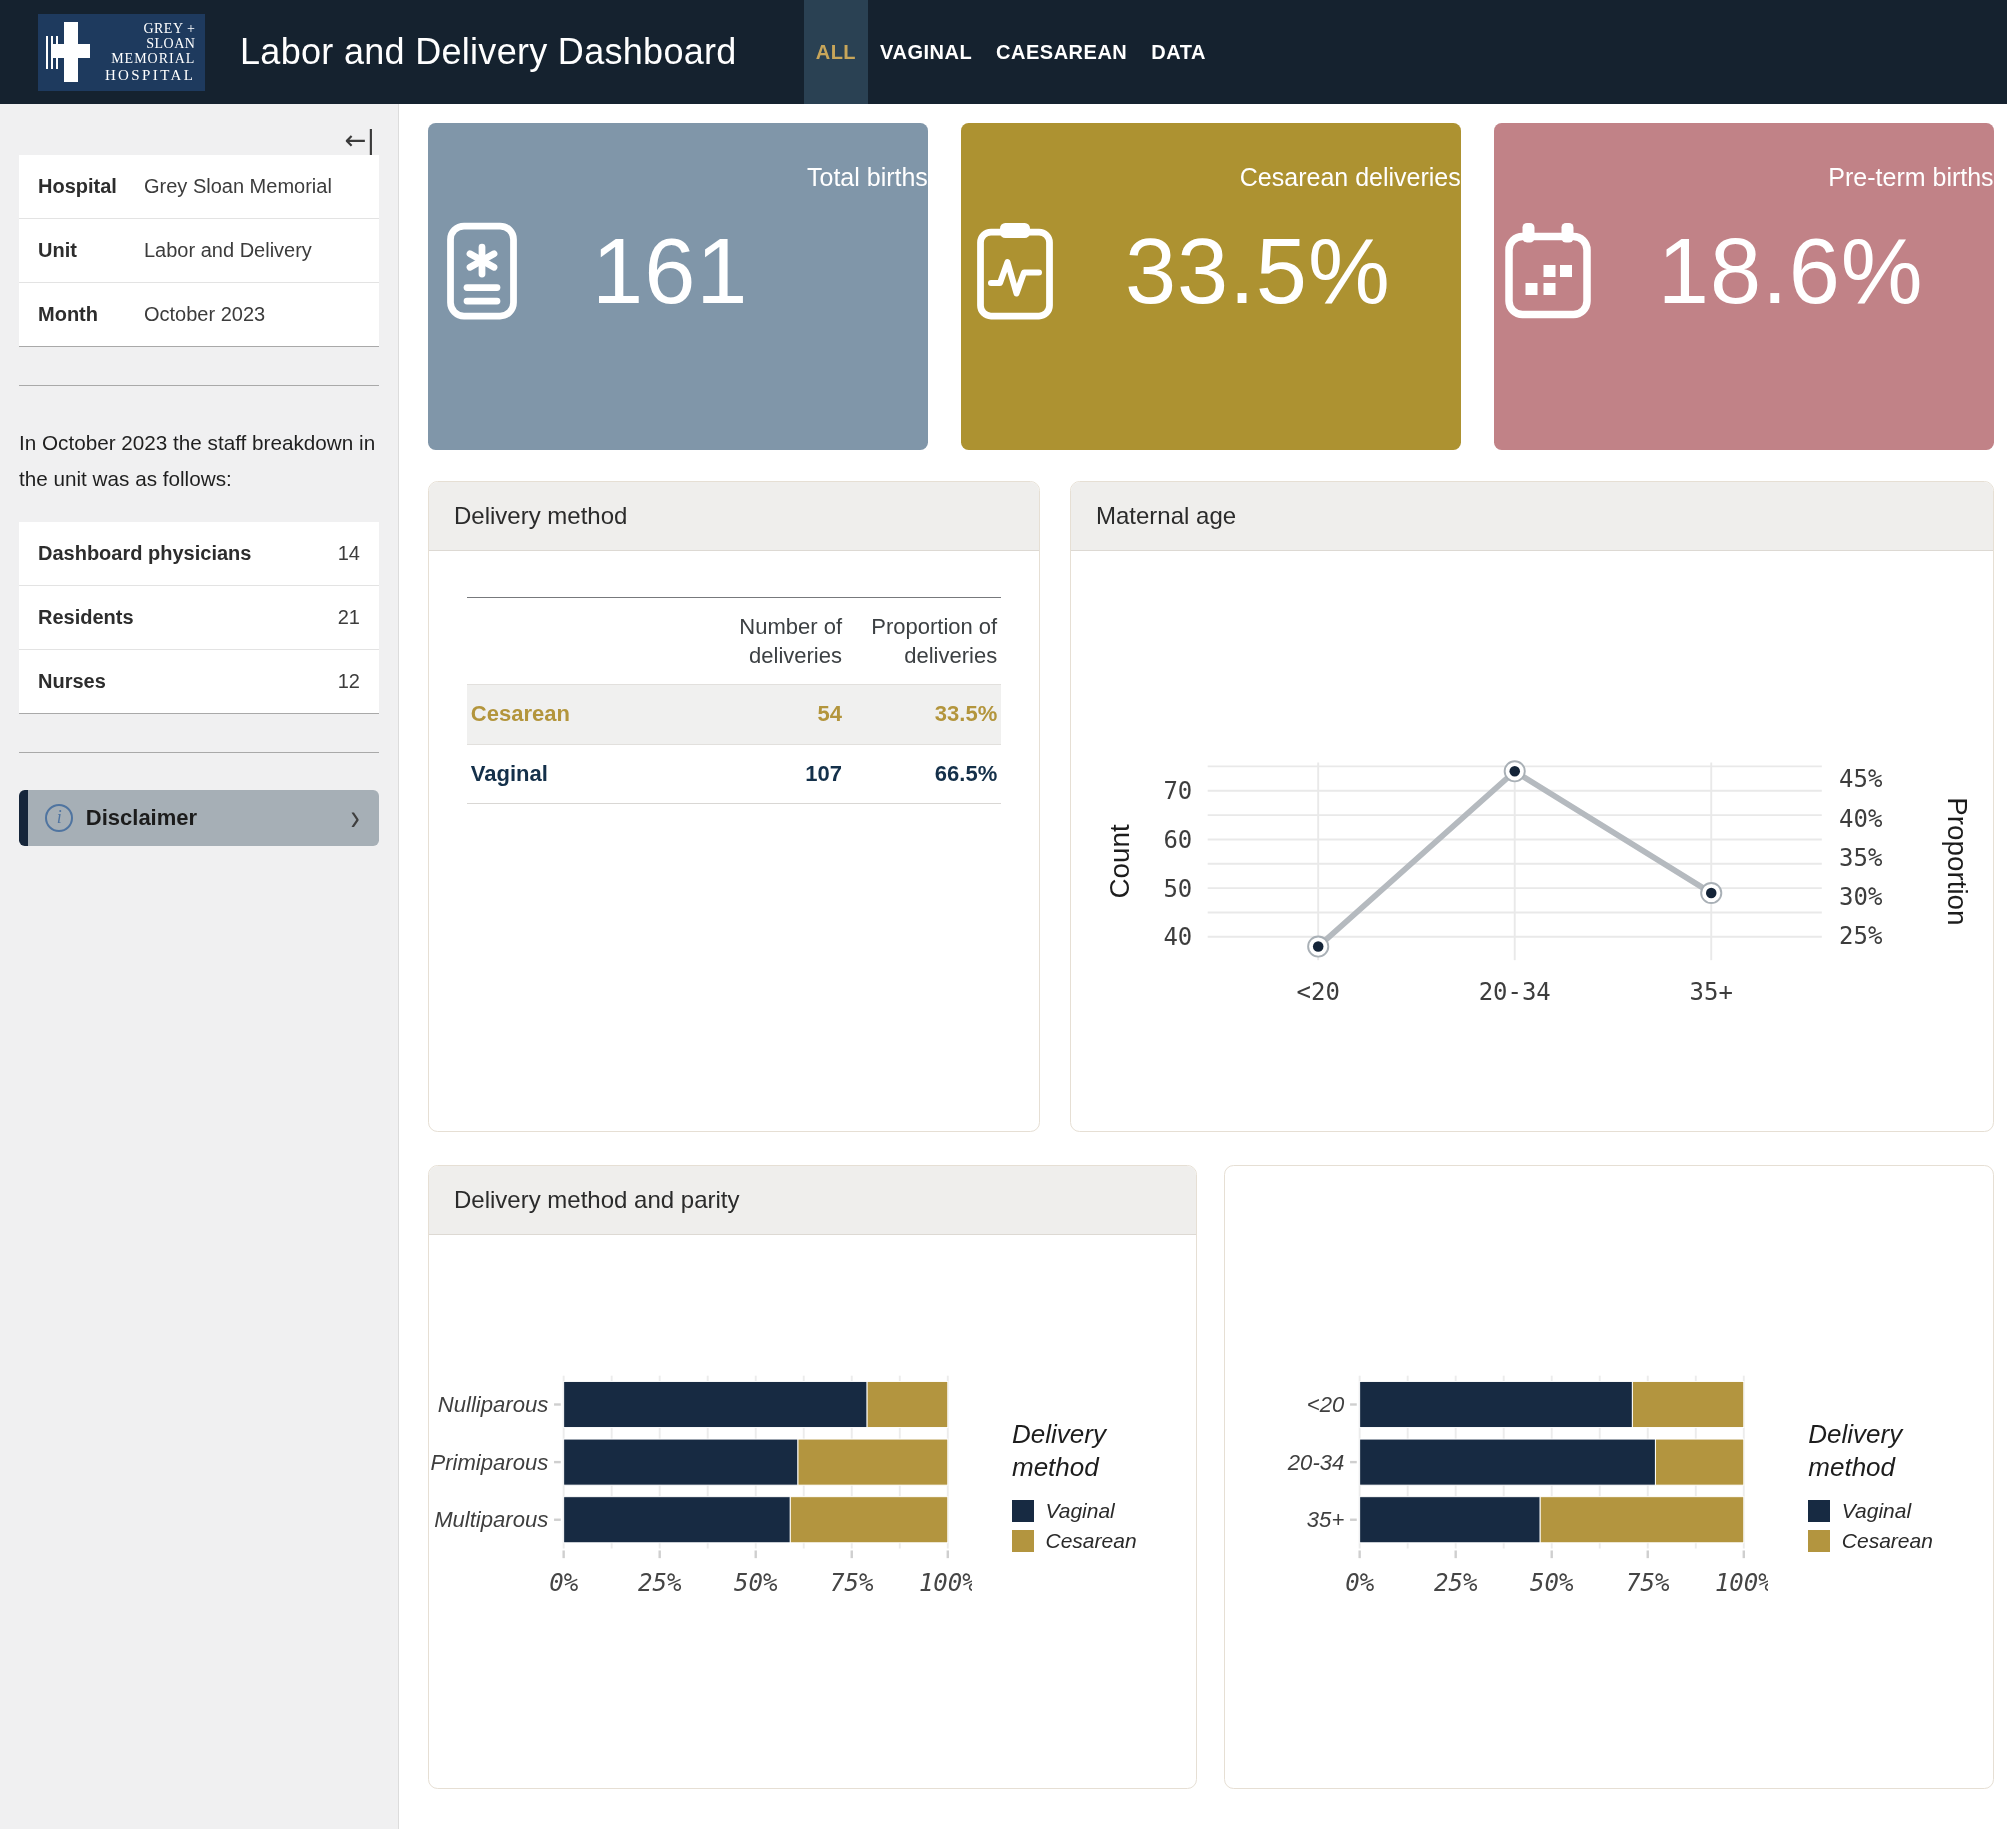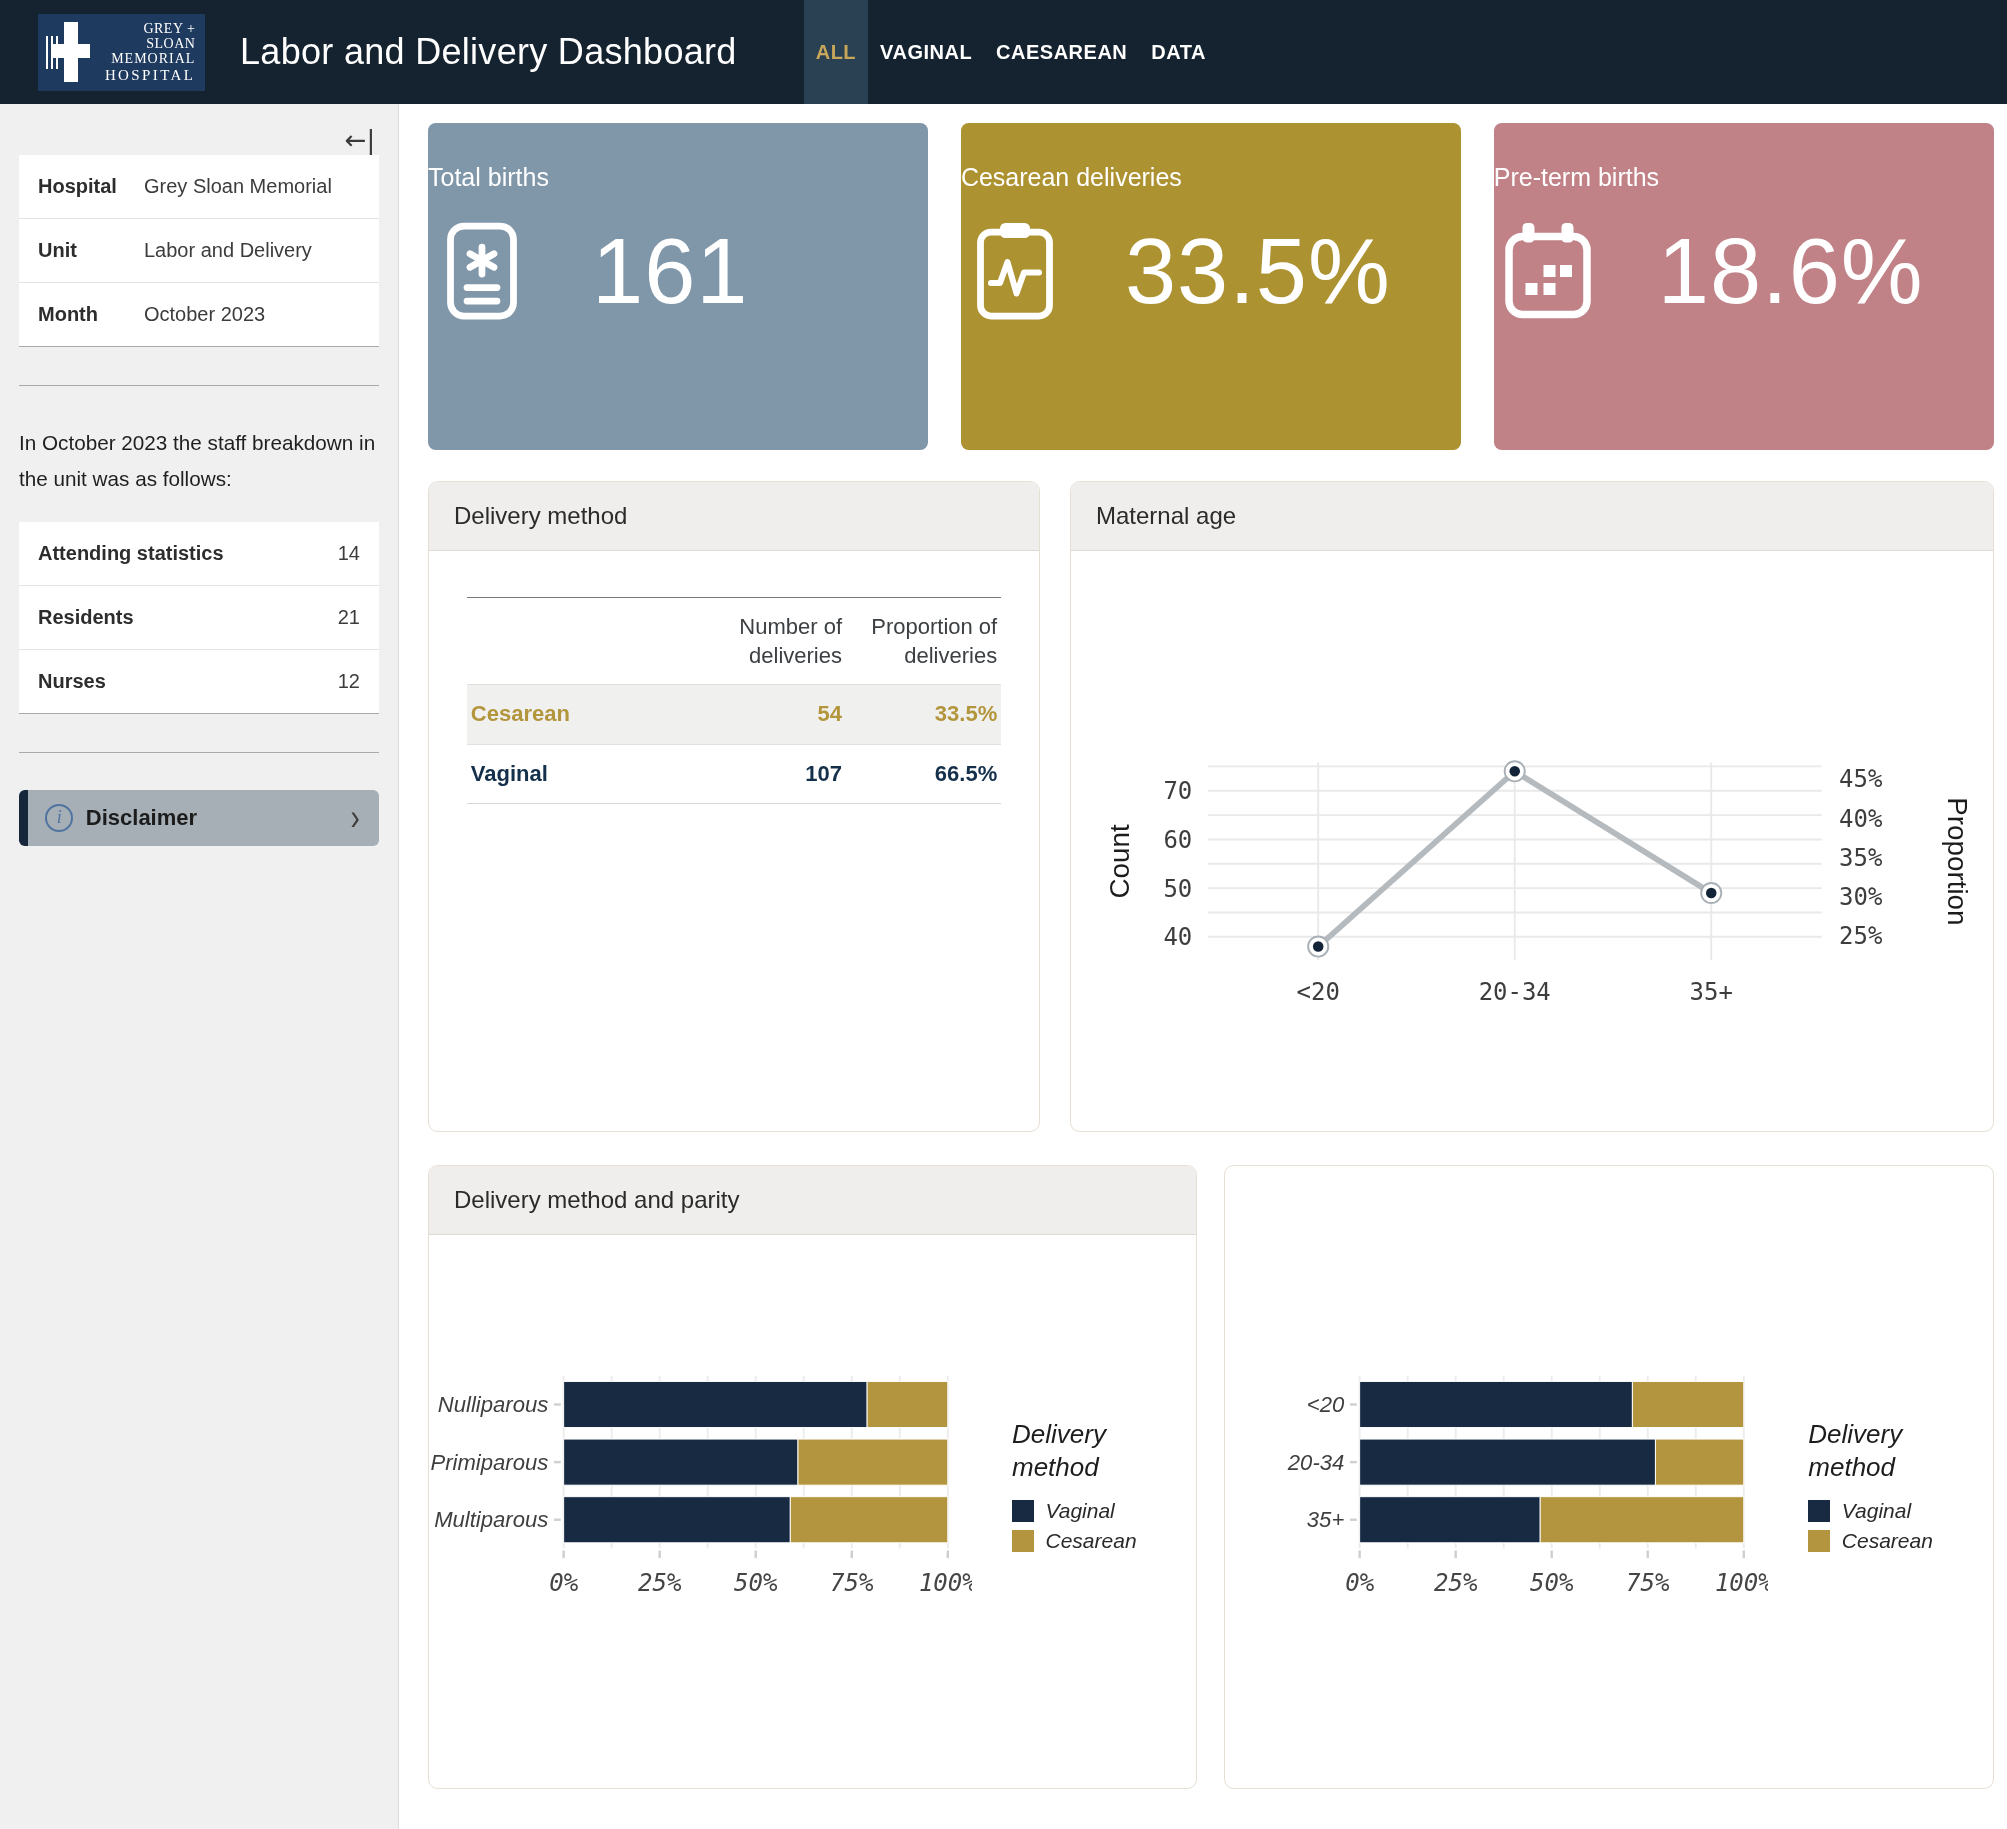--- a/index.html
+++ b/index.html
@@ -40,21 +40,21 @@
   .info-icon { width:28px; height:28px; border:2.4px solid #4f74a0; border-radius:50%; color:#4f74a0;
     font-family:"Liberation Serif", serif; font-style:italic; font-size:18px; display:flex; align-items:center; justify-content:center; flex-shrink:0; }
   .disclaimer-label { font-weight:bold; font-size:22px; color:#1c1c1c; }
   .chevron { margin-left:auto; font-size:37px; color:#3f3f3f; line-height:1; font-weight:normal; transform:scaleX(.75); }
 
   
   .main { position:absolute; left:401px; top:104px; right:0; bottom:0; padding:19px 14.4px 0 27px; }
 
   .kpi-row { display:flex; gap:33px; }
   .kpi-card { flex:1; height:327px; border-radius:7.7px; color:#fff; }
-  .kpi-label { margin-top:40px; text-align:left; font-size:25px; }
+  .kpi-label { margin-top:40px; text-align:right; font-size:25px; }
   .kpi-body { display:flex; align-items:center; gap:56px; margin-top:25px; }
   .kpi-icon { width:108px; height:108px; flex-shrink:0; }
   .kpi-value { font-size:92px; letter-spacing:1px; }
 
   .row2 { display:flex; gap:30px; margin-top:31px; }
   .row3 { display:flex; gap:27px; margin-top:33px; }
   .panel { background:#fff; border:1.9px solid #e6dfd4; border-radius:9.6px; display:flex; flex-direction:column; overflow:hidden; }
   .panel-header { background:#efeeec; border-bottom:1.9px solid #ddd9d3; height:69px; display:flex; align-items:center;
     padding:0 25px; font-size:24px; color:#2b2b2b; flex-shrink:0; }
   .panel-delivery { width:612px; height:651px; }
@@ -118,21 +118,21 @@
       </div>
       <div class="side-row info-row">
         <span class="lbl">Month</span>
         <span class="val">October 2023</span>
       </div>
     </div>
   <hr class="divider">
   <p class="side-text">In October 2023 the staff breakdown in the unit was as follows:</p>
   <div class="side-table">
       <div class="side-row staff-row">
-        <span class="lbl">Attending statistics</span>
+        <span class="lbl">Dashboard physicians</span>
         <span class="val">14</span>
       </div>
       <div class="side-row staff-row">
         <span class="lbl">Residents</span>
         <span class="val">21</span>
       </div>
       <div class="side-row staff-row">
         <span class="lbl">Nurses</span>
         <span class="val">12</span>
       </div>

